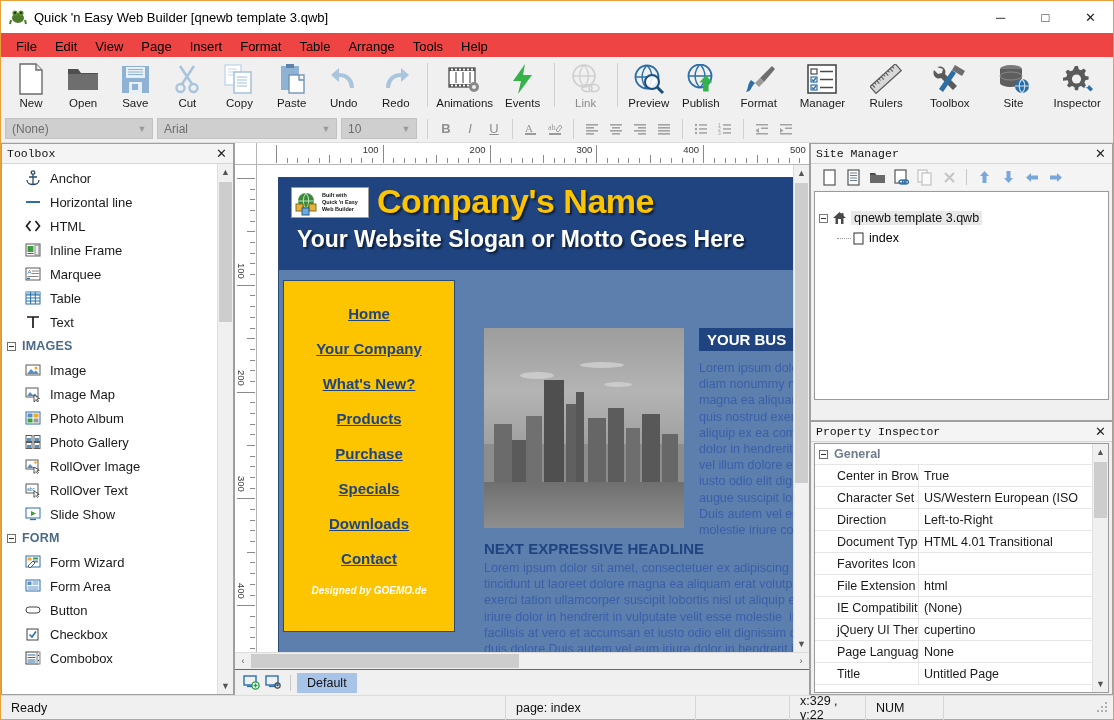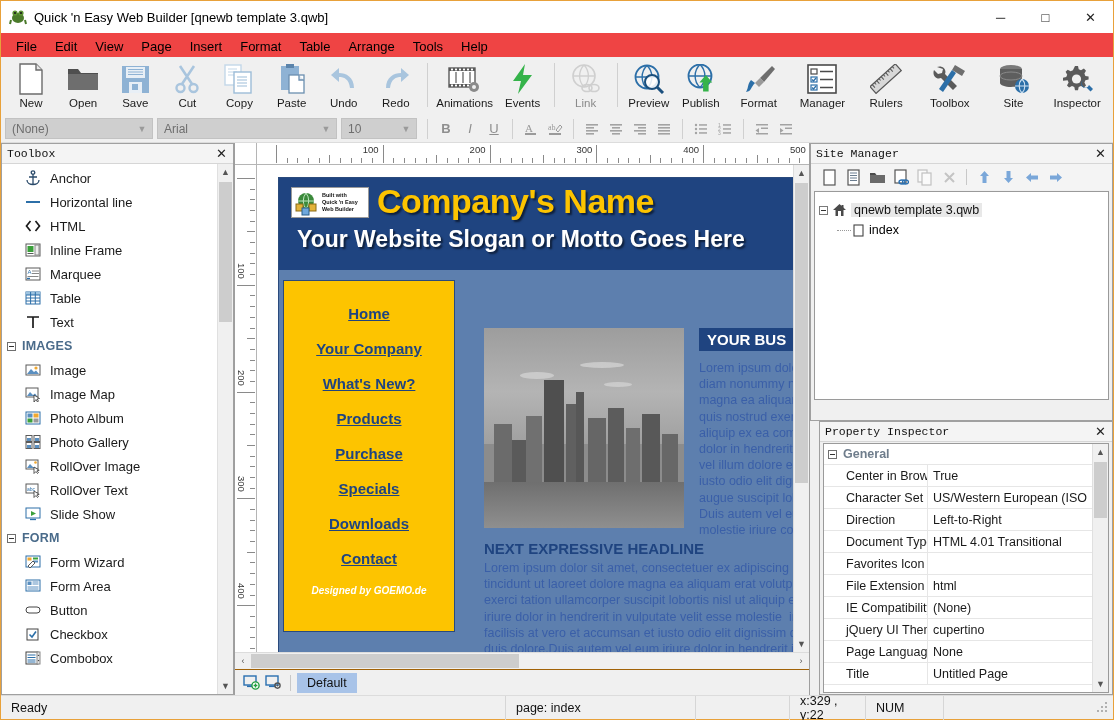--- a/index.html
+++ b/index.html
@@ -302,21 +302,21 @@
     background: #f0f0f0;
   }
   .sm-toolbar {
     height: 26px; min-height: 26px; display: flex; align-items: center;
     padding-left: 6px; background: #f4f4f4;
   }
   .sm-btn { width: 24px; height: 22px; display: flex; align-items: center; justify-content: center; cursor: default; }
   .sm-sep { width: 1px; height: 16px; background: #c8c8c8; margin: 0 5px; }
   .tree {
     flex: 1; background: #fff; border: 1px solid #9a9a9a;
-    margin: 1px 3px 20px 3px; padding: 8px 4px; overflow: hidden; position: relative;
+    margin: 1px 3px 20px 3px; padding: 16px 4px; overflow: hidden; position: relative;
   }
   .tnode { display: flex; align-items: center; height: 20px; font-size: 12.5px; color: #111; cursor: default; }
   .tnode .exp {
     width: 9px; height: 9px; border: 1px solid #7a7a7a; background: #fff;
     margin-right: 4px; position: relative; flex: none;
   }
   .tnode .exp:before { content:""; position:absolute; left:1px; top:3px; width:5px; height:1px; background:#333; }
   .tnode.sel .tlabel { background: #e8e8e8; }
   .tlabel { padding: 0 3px; }
   .tchild { display: flex; align-items: center; height: 20px; font-size: 12.5px; padding-left: 18px; cursor: default; }
@@ -1295,21 +1295,21 @@
             <span style="display:flex;align-items:center;margin-right:5px;">
               <svg width="11" height="13" viewBox="0 0 11 13">
                   <rect x="1" y="1" width="9" height="11" fill="#fff" stroke="#444" stroke-width="1.1"></rect>
                 </svg>
             </span>
             <span>index</span>
           </div>
         </div>
       </div>
 
-      <div class="panel" style="flex:1;min-height:0;margin-left:9px;">
+      <div class="panel" style="flex:1;min-height:0;">
         <div class="panel-head">
           <span class="ph-title">Property Inspector</span>
           <span class="panel-x">✕</span>
         </div>
         <div class="pi-grid">
           <div class="pi-rows" id="pi-rows">
               <div class="pi-group">
                 <span class="grp-box"></span>
                 <span>General</span>
               </div>

